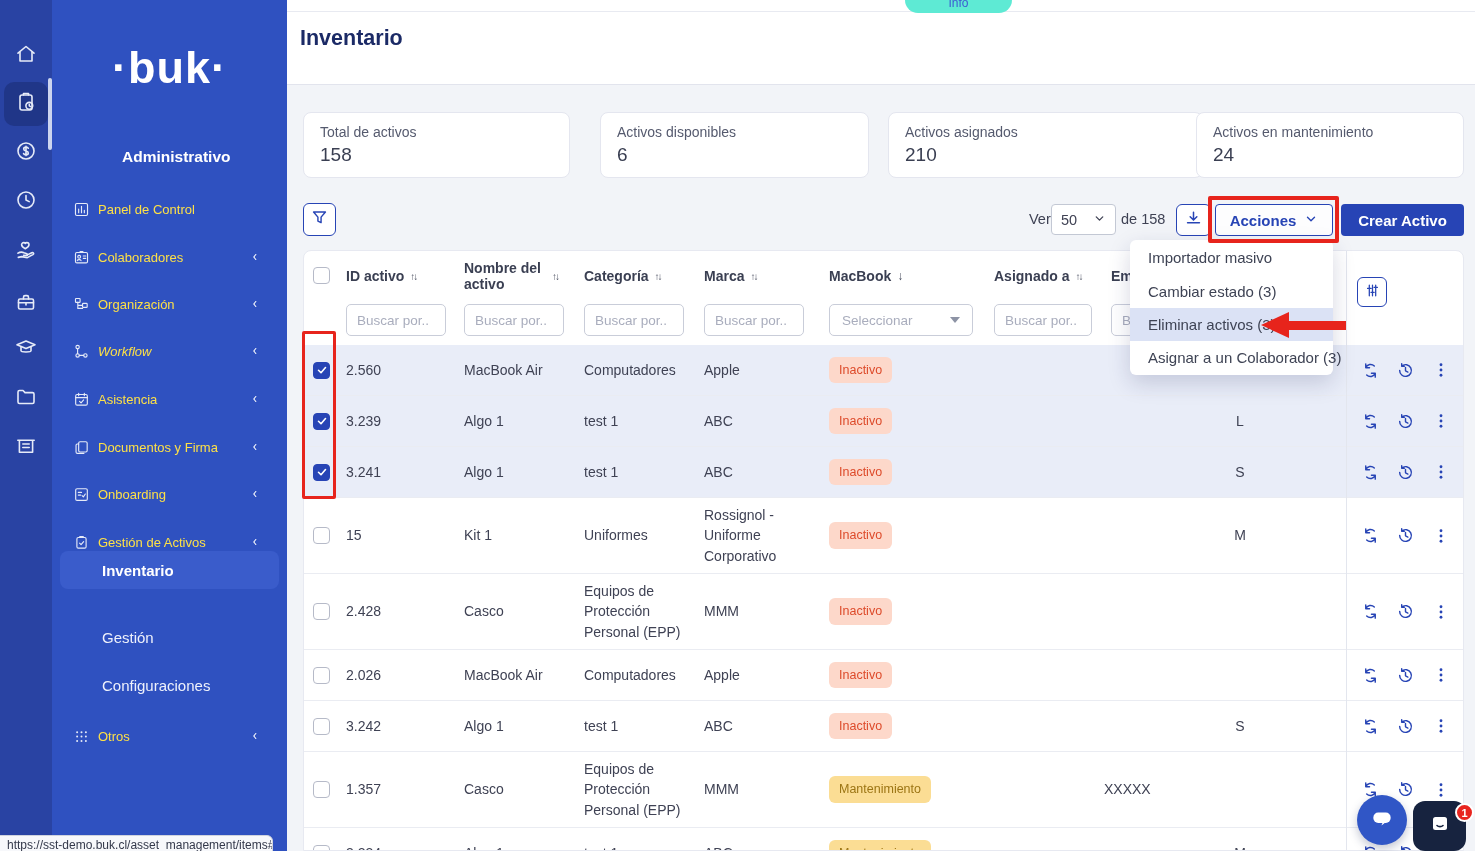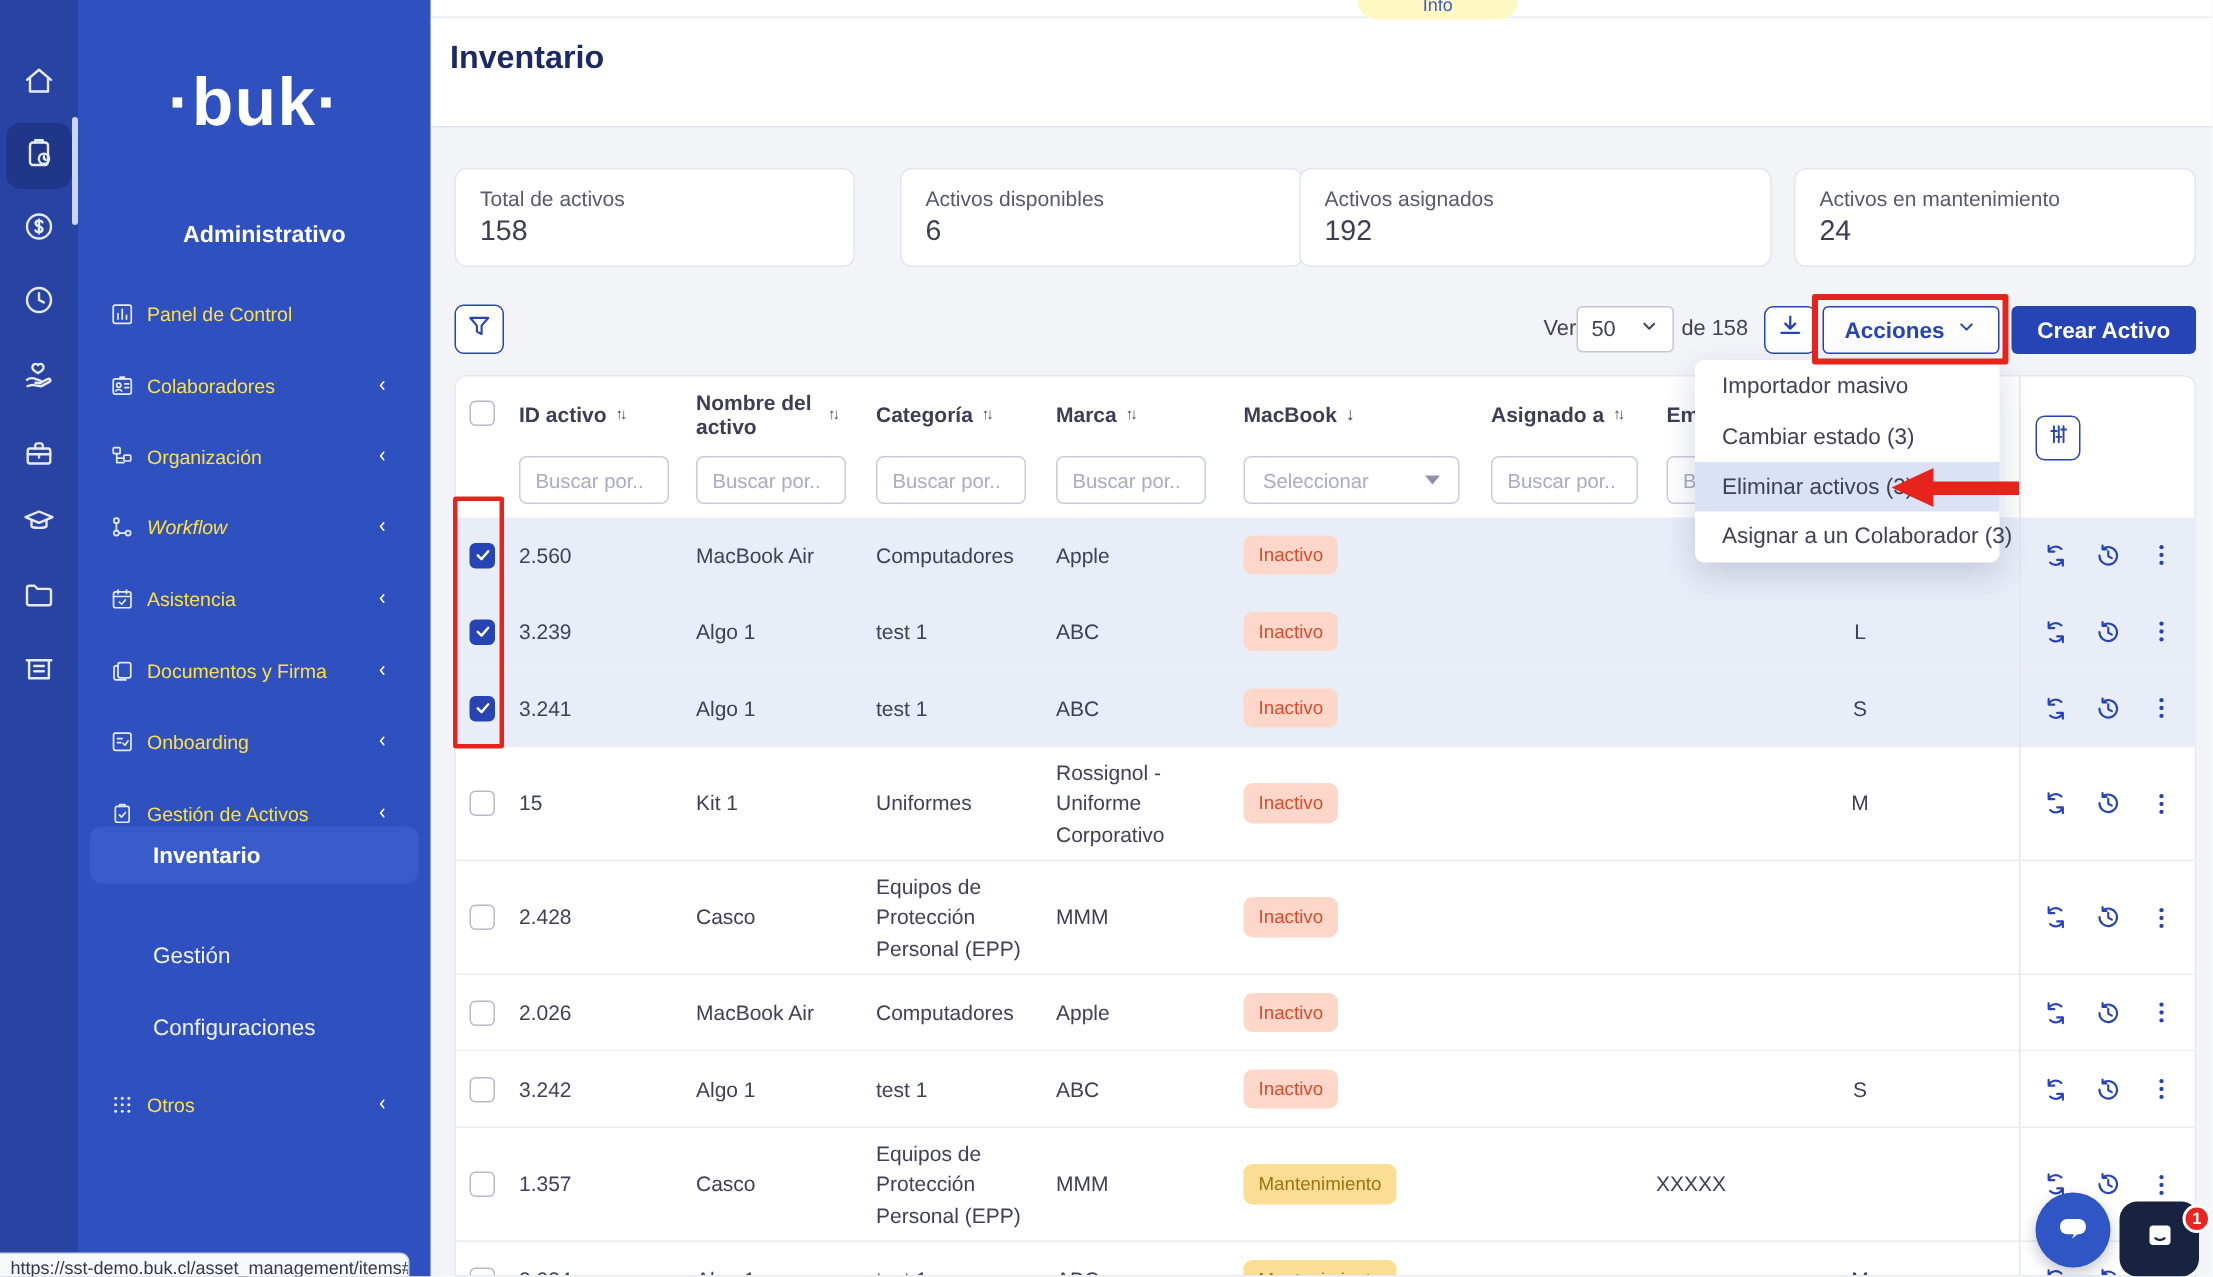--- a/index.html
+++ b/index.html
@@ -25,21 +25,21 @@
   .nav-item .chev{position:absolute;left:198px;width:10px;height:12px;display:flex;align-items:center}
   .nav-sub{position:absolute;left:8px;width:219px;height:38px;border-radius:8px;display:flex;align-items:center}
   .nav-sub .lbl{margin-left:42px;color:#eef1fb;font-size:15px;font-weight:400}
   .nav-sub.sel{background:#3a5ccb}
   .nav-sub.sel .lbl{font-weight:700;color:#fff}
 
   
   .main-top{position:absolute;left:287px;top:0;width:1188px;height:85px;background:#fff;border-bottom:1px solid #e2e4ed;z-index:2}
   .top-strip-line{position:absolute;left:287px;top:11px;width:1188px;height:1px;background:#e8eaf1;z-index:3}
   .page-title{position:absolute;left:300px;top:26px;font-size:21.5px;font-weight:700;color:#1b2a66;z-index:4}
-  .info-tip{position:absolute;left:905px;top:0;width:107px;height:13px;background:#fef9c3;border-radius:0 0 15px 15px;color:#3d5bd2;font-size:12px;text-align:center;line-height:6px;overflow:hidden;z-index:8}
+  .info-tip{position:absolute;left:905px;top:0;width:107px;height:13px;background:#5eead4;border-radius:0 0 15px 15px;color:#3d5bd2;font-size:12px;text-align:center;line-height:6px;overflow:hidden;z-index:8}
 
   
   .card{position:absolute;top:112px;height:66px;background:#fff;border:1px solid #e4e6ef;border-radius:8px;padding:11px 16px;z-index:3}
   .card .clabel{font-size:14px;color:#555a6e}
   .card .cvalue{font-size:19px;color:#3a3f52;margin-top:4px;font-weight:500}
 
   
   .icon-btn{position:absolute;background:#fff;border:1px solid #2744b5;border-radius:6px;display:flex;align-items:center;justify-content:center;cursor:pointer;z-index:3}
   .tb-text{position:absolute;font-size:14.5px;color:#3f4254;z-index:3}
   .mini-select{position:absolute;left:1051px;top:204px;width:65px;height:31px;border:1px solid #c3c8d4;border-radius:4px;background:#fff;display:flex;align-items:center;padding:0 9px;justify-content:space-between;font-size:14.5px;color:#3f4254;cursor:pointer;z-index:3}
@@ -303,23 +303,23 @@
 
 <div id="cards">
     <div class="card" style="left: 303px; width: 267px;">
       <div class="clabel">Total de activos</div>
                <div class="cvalue">158</div>
     </div>
     <div class="card" style="left: 600px; width: 269px;">
       <div class="clabel">Activos disponibles</div>
                <div class="cvalue">6</div>
     </div>
-    <div class="card" style="left: 866px; width: 315px;">
+    <div class="card" style="left: 888px; width: 315px;">
       <div class="clabel">Activos asignados</div>
-               <div class="cvalue">192</div>
+               <div class="cvalue">210</div>
     </div>
     <div class="card" style="left: 1196px; width: 268px;">
       <div class="clabel">Activos en mantenimiento</div>
                <div class="cvalue">24</div>
     </div>
   </div>
 
 <div class="icon-btn" style="left:303px;top:203px;width:33px;height:33px">
   <span id="funnel-ic"><svg width="19" height="19" viewBox="0 0 24 24" fill="none" stroke="#2744b5" stroke-width="1.8" stroke-linecap="round" stroke-linejoin="round">
         <path d="M4.5 5 H19.5 L14 11.5 V18.5 L10 16.5 V11.5 Z"></path>

